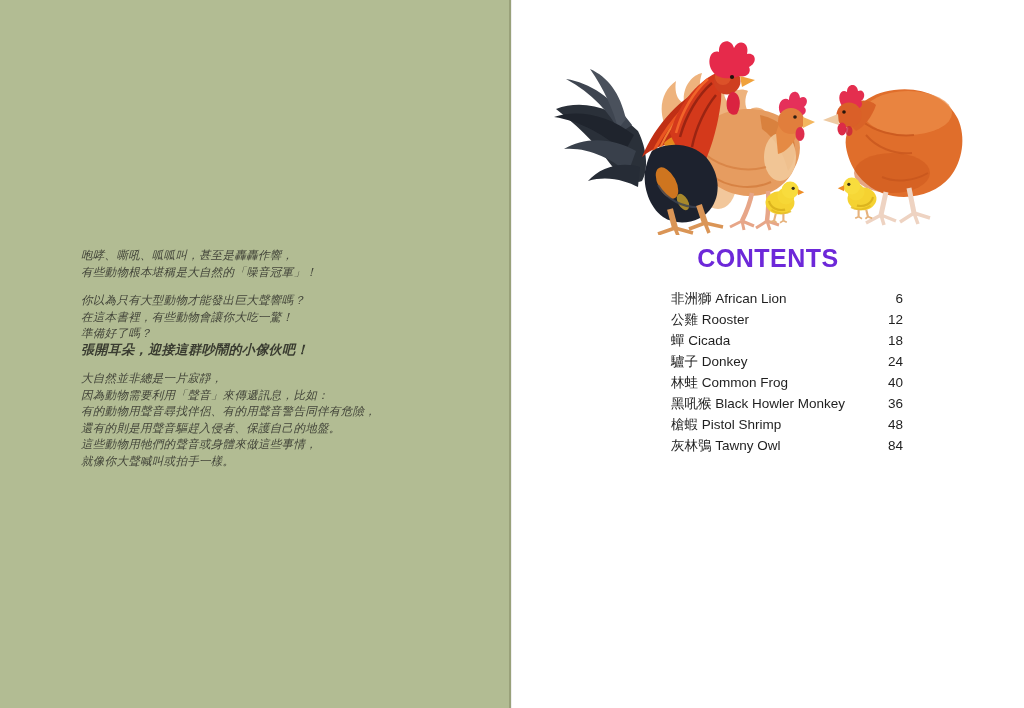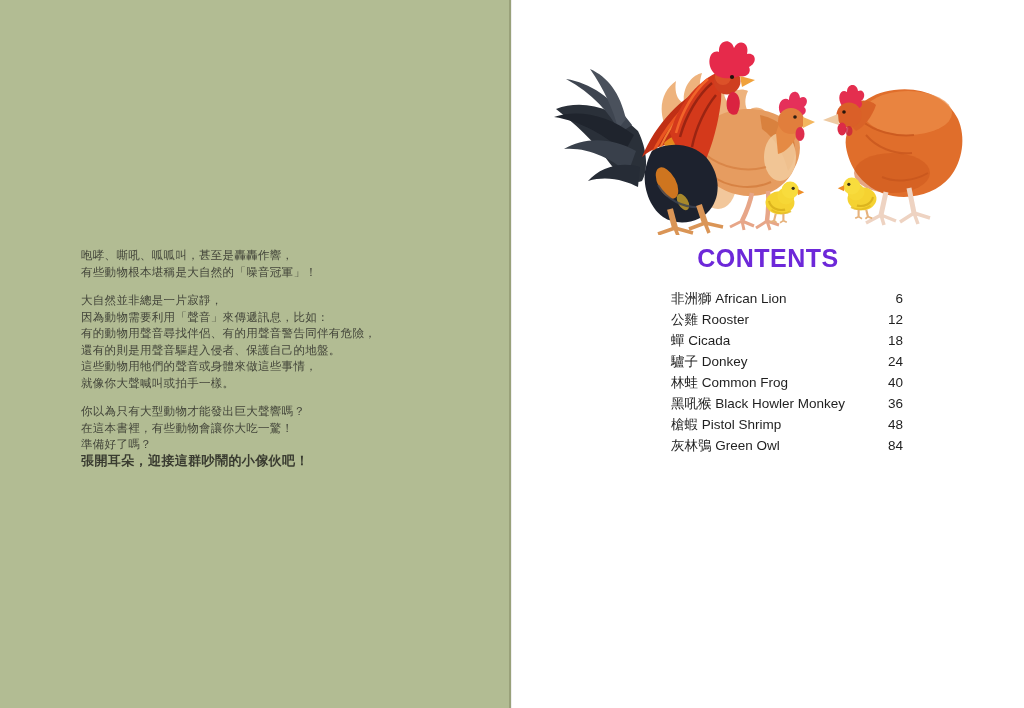--- a/index.html
+++ b/index.html
@@ -11,21 +11,21 @@
   
   .left-page{
     position:absolute;left:0;top:0;width:511px;height:708px;
     background:#b2bc93;box-sizing:border-box;
     border-right:2px solid #99a17a;
   }
   .intro{
     position:absolute;left:81px;top:247px;width:360px;
     color:#43453a;font-size:11.5px;line-height:16.5px;letter-spacing:0.3px;
   }
-  .intro .para{margin:0 0 12px 0;}
+  .intro .para{margin:0 0 12px 0;font-style:italic;}
   .intro .line{white-space:nowrap;}
   .intro .line.bold{font-weight:bold;font-size:13px;letter-spacing:0.4px;color:#393b30;}
   
   .right-page{
     position:absolute;left:511px;top:0;width:513px;height:708px;
     background:#ffffff;box-sizing:border-box;border-left:1px solid #efefef;
   }
   .illustration{position:absolute;left:34px;top:35px;width:420px;height:200px;}
   .contents-title{
     position:absolute;left:0;top:244px;width:100%;text-align:center;
@@ -42,34 +42,34 @@
   .toc-page{text-align:right;min-width:22px;}
 </style>
 </head>
 <body>
 
 <div class="left-page">
   <div class="intro">
       <div class="para">
         <div class="line">咆哮、嘶吼、呱呱叫，甚至是轟轟作響，</div>
         <div class="line">有些動物根本堪稱是大自然的「噪音冠軍」！</div>
+      </div>
+      <div class="para">
+        <div class="line">你以為只有大型動物才能發出巨大聲響嗎？</div>
+        <div class="line">在這本書裡，有些動物會讓你大吃一驚！</div>
+        <div class="line">準備好了嗎？</div>
+        <div class="line bold">張開耳朵，迎接這群吵鬧的小傢伙吧！</div>
       </div>
       <div class="para">
         <div class="line">大自然並非總是一片寂靜，</div>
         <div class="line">因為動物需要利用「聲音」來傳遞訊息，比如：</div>
         <div class="line">有的動物用聲音尋找伴侶、有的用聲音警告同伴有危險，</div>
         <div class="line">還有的則是用聲音驅趕入侵者、保護自己的地盤。</div>
         <div class="line">這些動物用牠們的聲音或身體來做這些事情，</div>
         <div class="line">就像你大聲喊叫或拍手一樣。</div>
-      </div>
-      <div class="para">
-        <div class="line">你以為只有大型動物才能發出巨大聲響嗎？</div>
-        <div class="line">在這本書裡，有些動物會讓你大吃一驚！</div>
-        <div class="line">準備好了嗎？</div>
-        <div class="line bold">張開耳朵，迎接這群吵鬧的小傢伙吧！</div>
       </div>
     </div>
 </div>
 
 <div class="right-page">
 
   <svg class="illustration" viewBox="0 0 420 200" width="420" height="200" xmlns="http://www.w3.org/2000/svg">
 
     <g>
       <path fill="#eeb37d" d="M118,88 C112,70 118,54 130,46 C128,58 132,66 138,68 C136,52 146,40 156,38 C152,50 154,60 158,64 C160,50 170,42 180,44 C176,54 178,62 181,66 C184,56 194,52 202,56 C198,64 199,72 202,76 C208,70 218,72 222,80 C214,88 206,96 200,104 C172,108 140,104 118,88 Z"></path>
@@ -210,17 +210,17 @@
       </div>
       <div class="toc-row">
         <span class="toc-label">黑吼猴 Black Howler Monkey</span>
         <span class="toc-page">36</span>
       </div>
       <div class="toc-row">
         <span class="toc-label">槍蝦 Pistol Shrimp</span>
         <span class="toc-page">48</span>
       </div>
       <div class="toc-row">
-        <span class="toc-label">灰林鴞 Green Owl</span>
+        <span class="toc-label">灰林鴞 Tawny Owl</span>
         <span class="toc-page">84</span>
       </div>
     </div>
 </div>
 
 </body></html>

